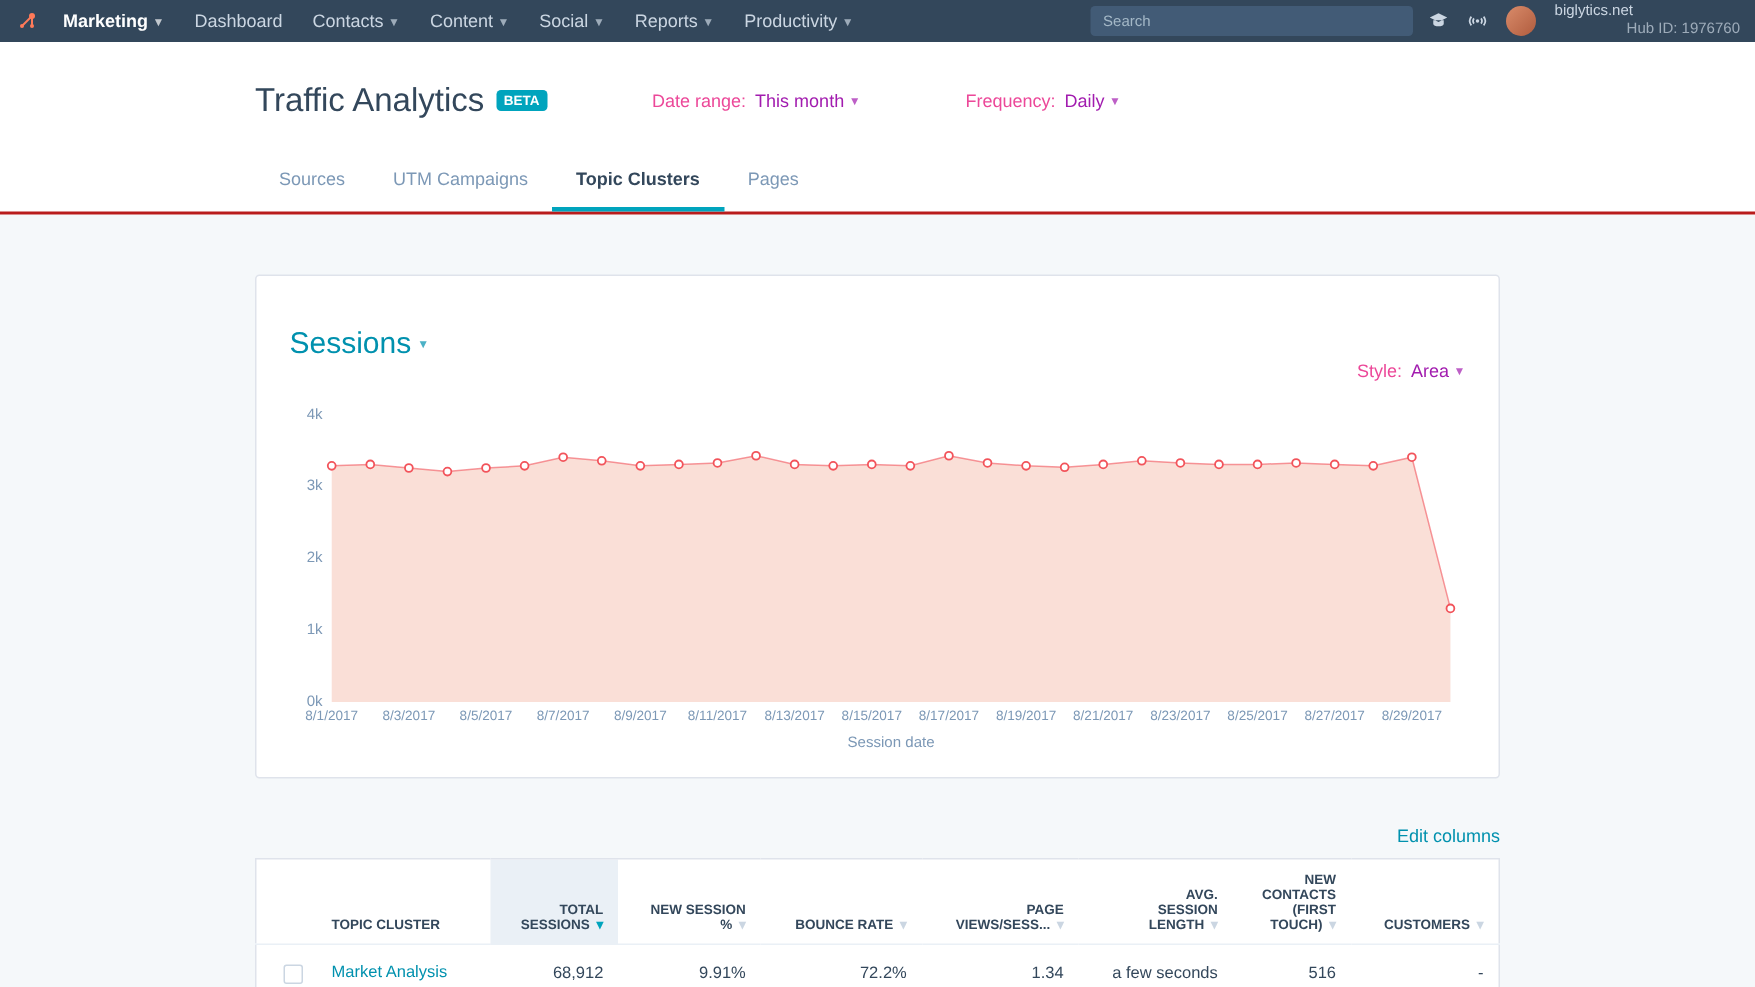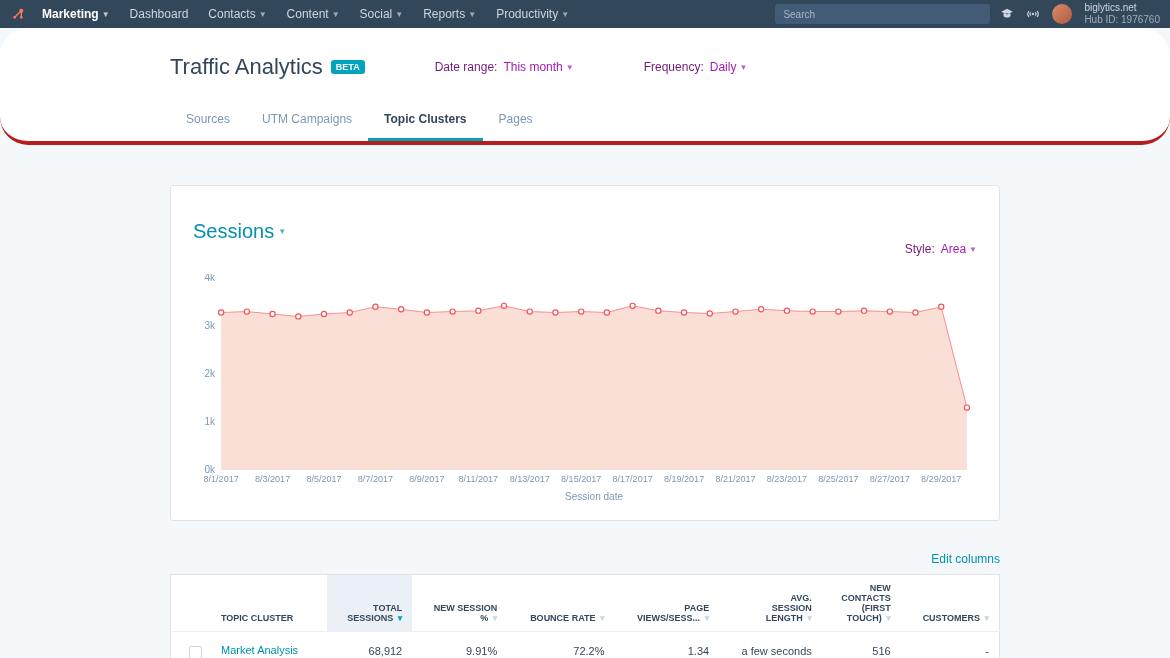--- a/index.html
+++ b/index.html
@@ -41,28 +41,27 @@
       border-radius: 3px;
       padding: 0 8px;
       color: #cbd6e2;
       font-size: 10px;
     }
     .search-box::placeholder { color: #a4b8c7; }
     .nav-right { display: flex; align-items: center; gap: 12px; margin-left: 10px; }
     .nav-icon { width: 14px; height: 14px; fill: #cbd6e2; cursor: pointer; }
     .avatar { width: 20px; height: 20px; border-radius: 50%; background: linear-gradient(135deg,#d98b6a,#b05c3e); cursor: pointer; }
     .account-info { text-align: left; font-size: 10px; line-height: 1.2; color: #cbd6e2; }
-    .account-info .hub { opacity: 0.7; }
+    .account-info .hub { opacity: 0.7; margin-left: 48px; }
 
     
     .page-header-strip {
       background: #fff;
-      border-bottom: 4px solid #b91c1c;
+      border-bottom: 2px solid #b91c1c;
       padding-top: 26px;
-      border-radius: 28px;
     }
     .container { max-width: 830px; margin: 0 auto; }
 
     .page-title-row { display: flex; align-items: center; gap: 20px; }
     .page-title {
       font-size: 22px;
       font-weight: 400;
       color: #33475b;
       display: flex;
       align-items: center;
@@ -70,21 +69,21 @@
     }
     .beta-badge {
       background: #00a4bd;
       color: #fff;
       font-size: 9px;
       font-weight: 600;
       padding: 2px 5px;
       border-radius: 3px;
     }
     .filter-group { display: flex; align-items: center; gap: 6px; font-size: 12px; margin-left: 30px; }
-    .filter-label { color: #701a75; padding-left: 20px; }
+    .filter-label { color: #ec4899; padding-left: 20px; }
     .filter-value { color: #a21caf; cursor: pointer; display: flex; align-items: center; gap: 3px; }
 
     .tabs { display: flex; gap: 0; margin-top: 22px; }
     .tab {
       padding: 10px 16px 12px;
       font-size: 12px;
       color: #7c98b6;
       cursor: pointer;
       border-bottom: 3px solid transparent;
     }

